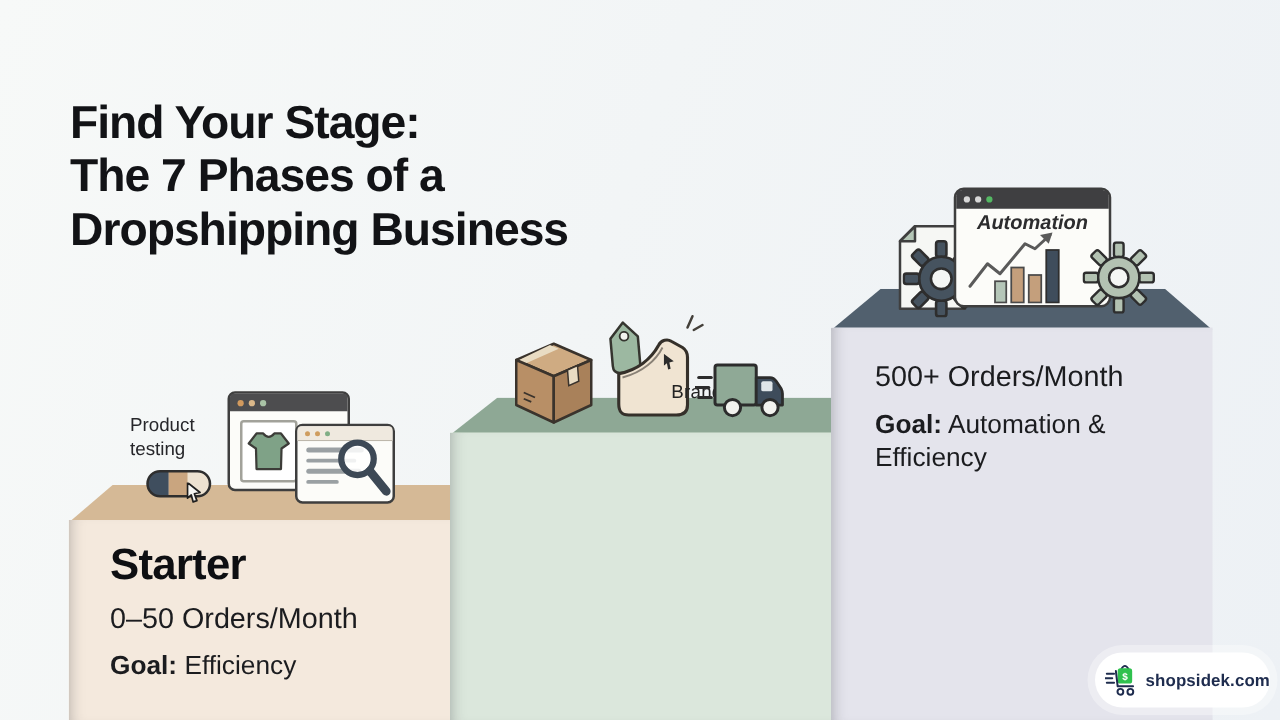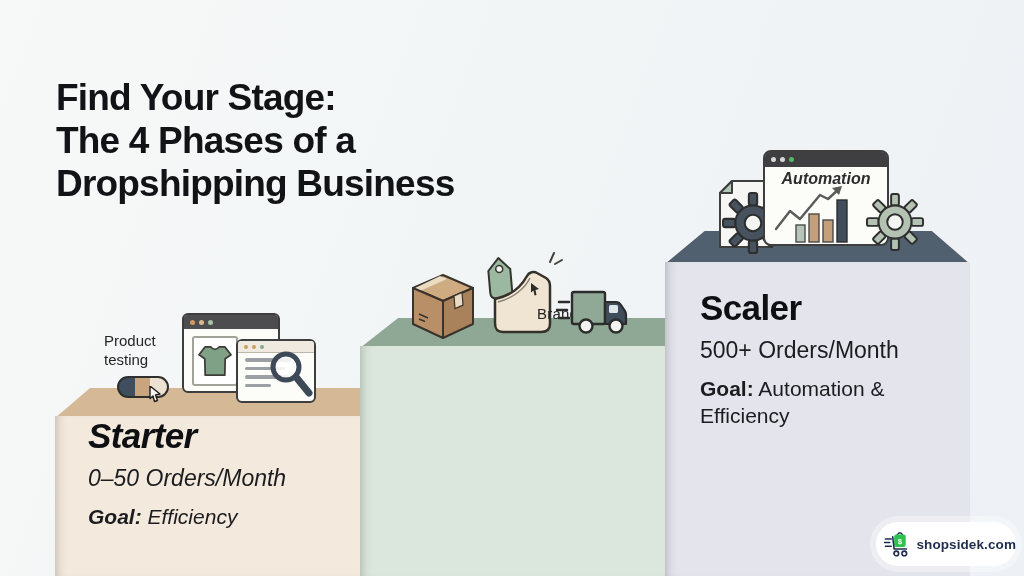--- a/index.html
+++ b/index.html
@@ -30,21 +30,21 @@
   .scaler-top   { left: 665px; top: 231px; width: 305px; height: 33px; background:#51606e;
                   clip-path: polygon(0 100%, 13% 0, 87.5% 0, 100% 100%); }
   .scaler-face  { left: 665px; top: 262px; width: 305px; height: 314px; background:#e4e4ec; }
 
   
   .stage-text { position: absolute; color: #17181b; }
   .stage-text h2 { font-size: 35px; font-weight: 700; letter-spacing: -0.6px; margin: 0 0 9px; color:#0e0f12; }
   .stage-text .orders { font-size: 23px; margin: 0 0 11px; color:#1b1c1f; }
   .stage-text .goal { font-size: 21px; line-height: 27px; color:#1b1c1f; }
   .stage-text .goal b { font-weight: 700; }
-  .starter-text { left: 88px;  top: 416px; width: 250px; font-style: italic; }
+  .starter-text { left: 88px;  top: 432px; width: 250px; }
   .grower-text  { left: 396px; top: 368px; width: 235px; }
   .scaler-text  { left: 700px; top: 288px; width: 218px; }
 
   
   .abs { position: absolute; }
 
   
   .pt-label { left: 104px; top: 331px; width: 80px; text-align: left;
               font-size: 15px; font-weight: 400; line-height: 19px; color: #26262a; }
   .toggle-svg { left: 116px; top: 375px; }
@@ -91,21 +91,21 @@
            padding-left: 8px; gap: 2px; box-shadow: 0 0 0 6px rgba(255,255,255,0.35); }
   .badge-text { font-size: 13.5px; font-weight: 700; color: #1e2c4e; letter-spacing: 0.1px; }
 </style>
 </head>
 <body>
 
 <div id="canvas">
 
   <h1 class="title">
     <span>Find Your Stage:</span>
-    <span>The 4 Phases of a</span>
+    <span>The 7 Phases of a</span>
     <span>Dropshipping Business</span>
   </h1>
 
   <div>
     <div class="ptop starter-top"></div>
     <div class="pface starter-face"></div>
 
     <div class="abs pt-label">Product testing</div>
 
     <svg class="abs toggle-svg" width="54" height="24" viewBox="0 0 54 24">
@@ -255,21 +255,20 @@
         <rect x="26" y="1" width="8" height="12" rx="2" transform="rotate(180 30 30)"></rect>
         <rect x="26" y="1" width="8" height="12" rx="2" transform="rotate(225 30 30)"></rect>
         <rect x="26" y="1" width="8" height="12" rx="2" transform="rotate(270 30 30)"></rect>
         <rect x="26" y="1" width="8" height="12" rx="2" transform="rotate(315 30 30)"></rect>
         <circle cx="30" cy="30" r="17"></circle>
       </g>
       <circle cx="30" cy="30" r="8" fill="#f4f6f4" stroke="#2e2e2e" stroke-width="2"></circle>
     </svg>
 
     <div class="stage-text scaler-text">
-      <h2>Scaler</h2>
       <p class="orders">500+ Orders/Month</p>
       <p class="goal"><b>Goal:</b> <span>Automation &amp; Efficiency</span></p>
     </div>
   </div>
 
   <div class="badge">
     <svg width="36" height="34" viewBox="0 0 42 38">
       <line x1="2" y1="12" x2="10" y2="12" stroke="#1e2c4e" stroke-width="2.2" stroke-linecap="round"></line>
       <line x1="0" y1="17" x2="8" y2="17" stroke="#1e2c4e" stroke-width="2.2" stroke-linecap="round"></line>
       <line x1="2" y1="22" x2="10" y2="22" stroke="#1e2c4e" stroke-width="2.2" stroke-linecap="round"></line>

